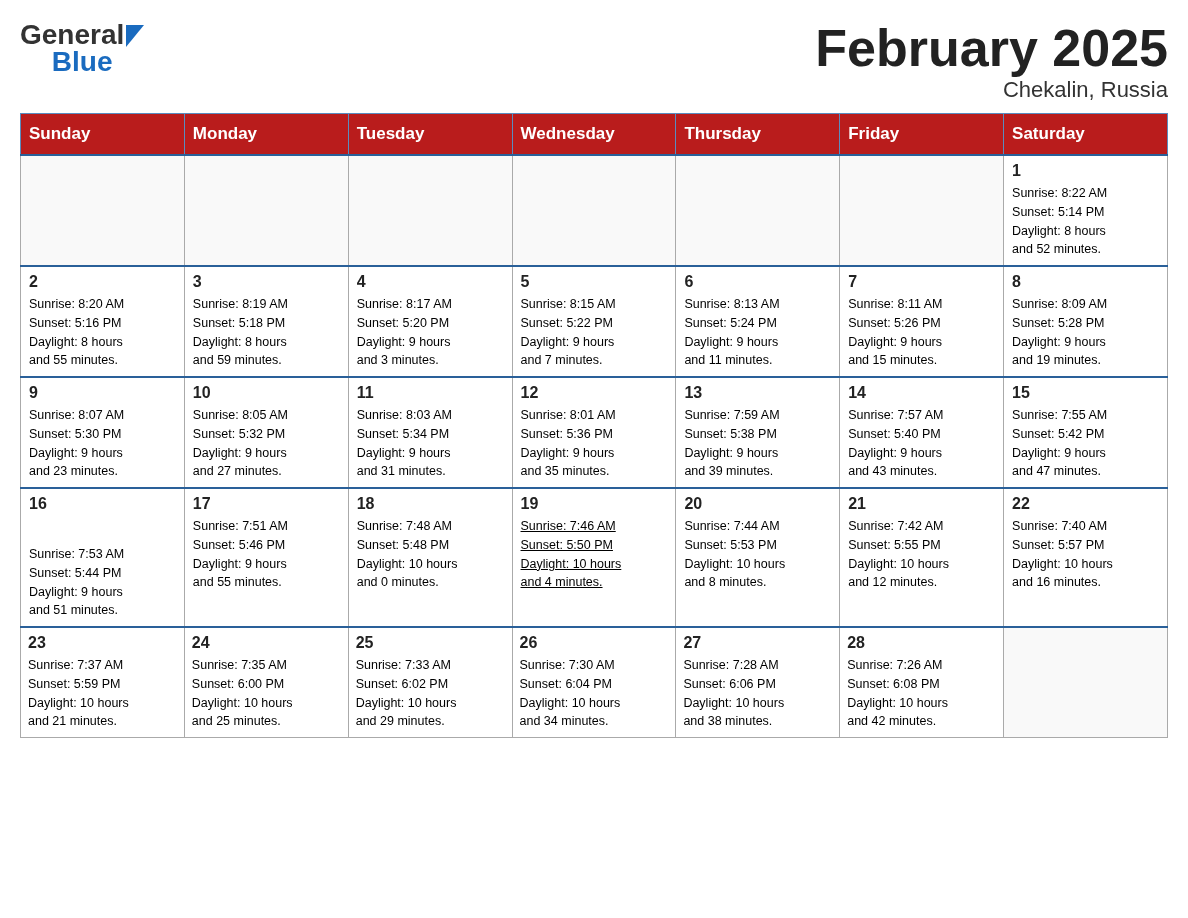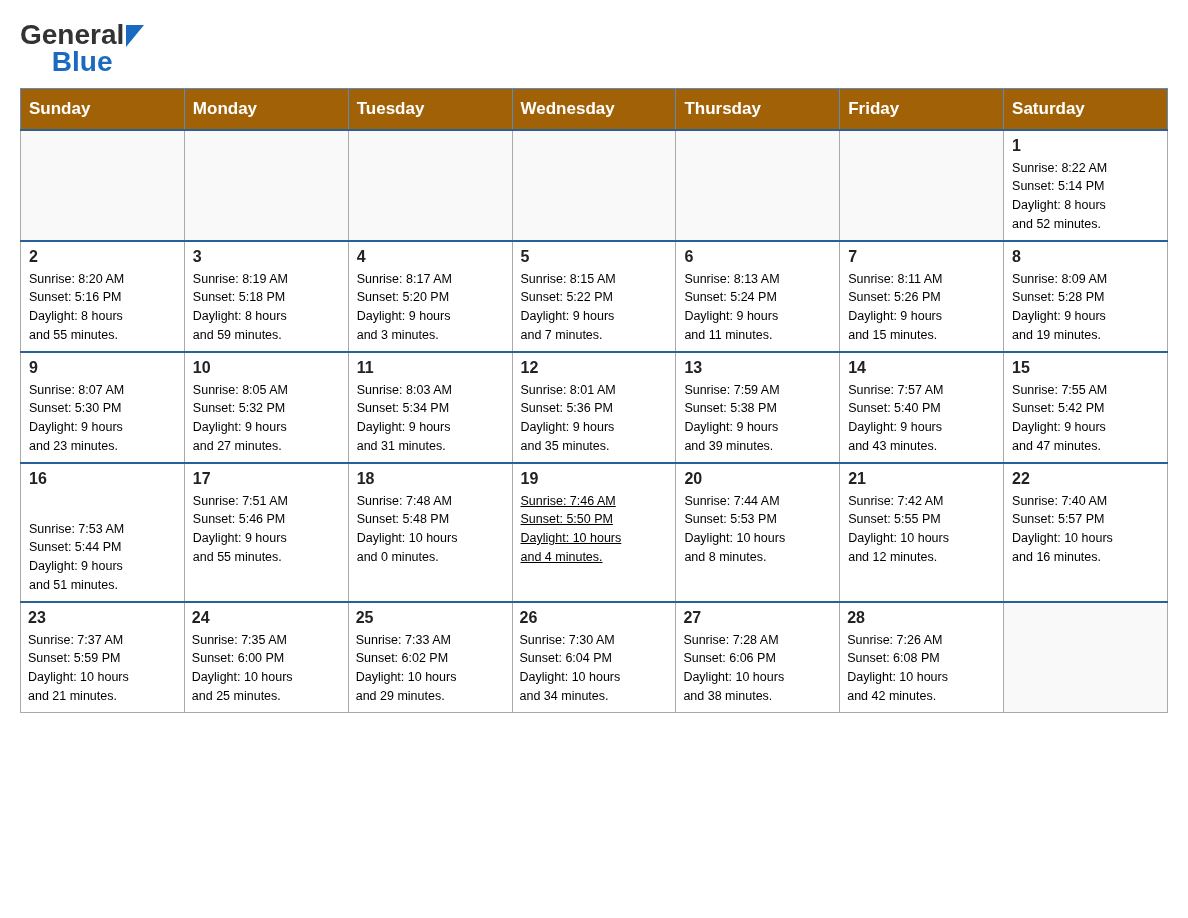--- a/index.html
+++ b/index.html
@@ -42,21 +42,21 @@
     .location {
       font-size: 22px;
       color: #333;
     }
     .calendar {
       width: 100%;
       border-collapse: collapse;
       border: 1px solid #888;
     }
     .calendar th {
-      background-color: #a16207;
+      background-color: #b91c1c;
       color: #fff;
       font-size: 17px;
       font-weight: bold;
       padding: 10px 8px;
       text-align: left;
       border: 1px solid #5a8cbf;
     }
     .calendar td {
       border: 1px solid #aaa;
       vertical-align: top;
@@ -97,20 +97,22 @@
       <div style="display:flex; align-items:center;">
         <span class="logo-text-general">General</span>
         <svg width="18" height="22" viewBox="0 0 18 22" style="margin-left:2px; margin-top:2px;">
           <polygon points="0,0 18,0 0,22" fill="#1a6bbf"></polygon>
         </svg>
       </div>
       <span class="logo-text-blue" style="display:block; margin-top:-4px;text-align:center;">Blue</span>
     </div>
   </div>
   <div class="title-block">
+    <div class="month-title">February 2025</div>
+    <div class="location">Chekalin, Russia</div>
   </div>
 </div>
 
 <table class="calendar">
   <thead>
     <tr>
       <th>Sunday</th>
       <th>Monday</th>
       <th>Tuesday</th>
       <th>Wednesday</th>

